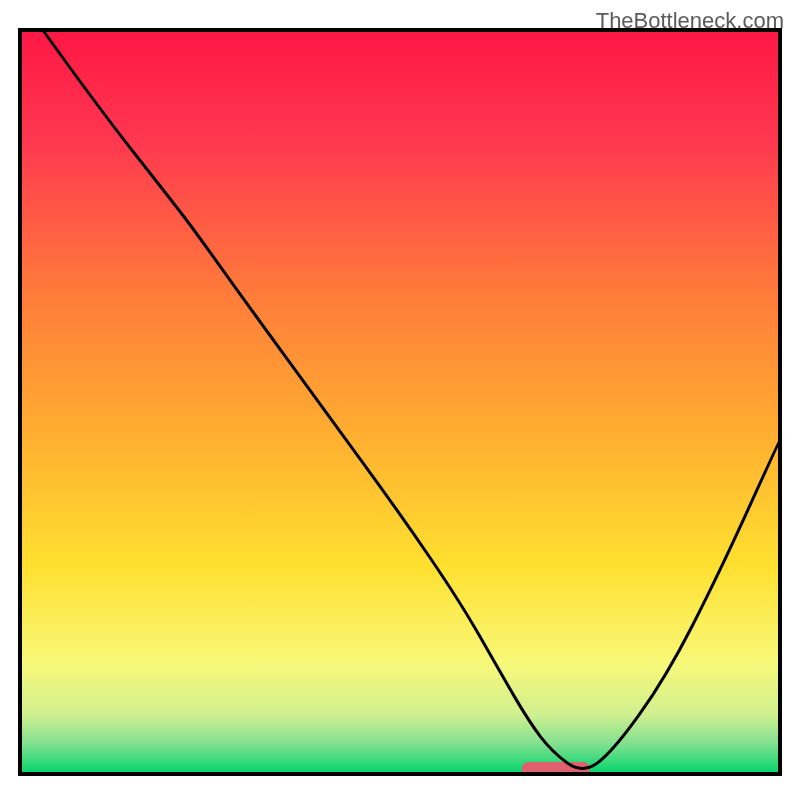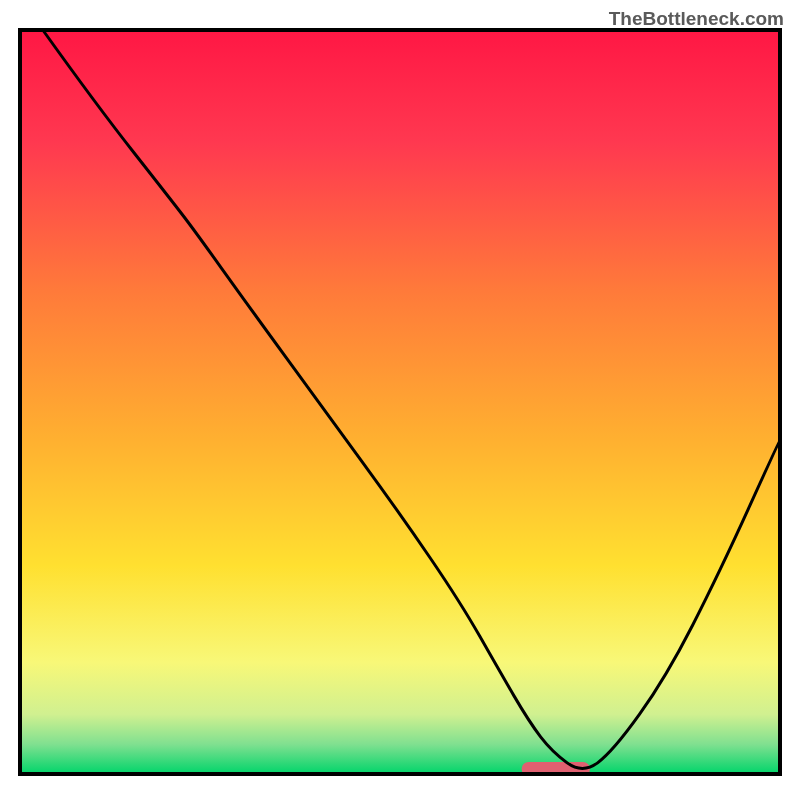--- a/index.html
+++ b/index.html
@@ -15,22 +15,22 @@
     position: absolute;
     top: 0;
     left: 0;
     width: 800px;
     height: 800px;
   }
   .watermark {
     position: absolute;
     top: 8px;
     right: 16px;
-    font-size: 19px;
-    font-weight: bold;
+    font-size: 22px;
+    font-weight: normal;
     color: #5a5a5a;
     z-index: 10;
   }
   svg {
     display: block;
   }
 </style>
 </head>
 <body>
 

